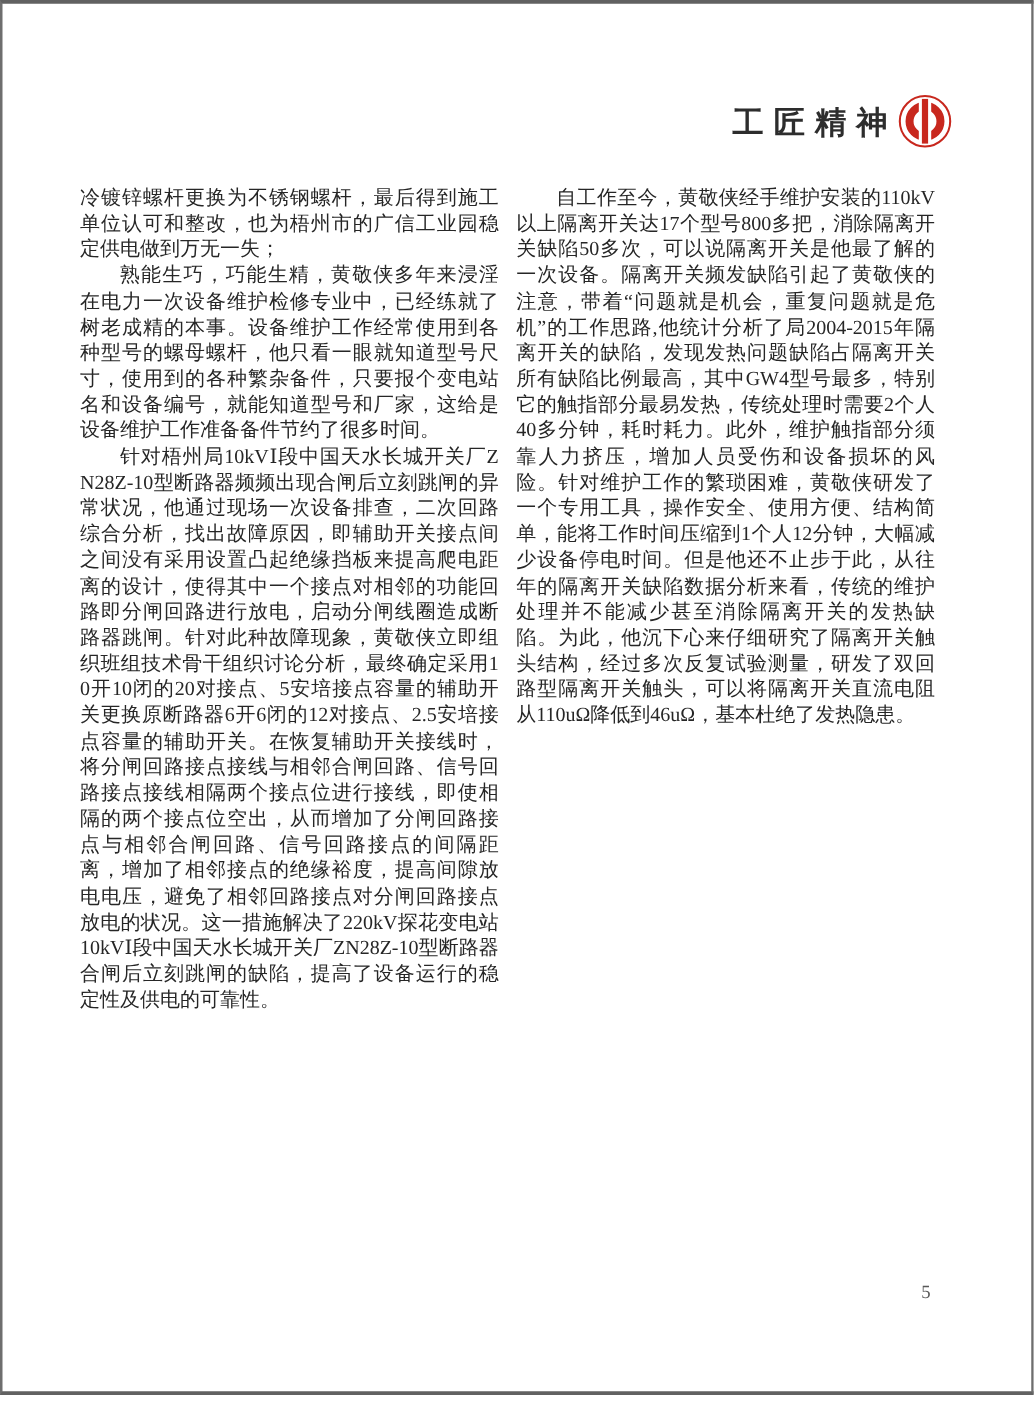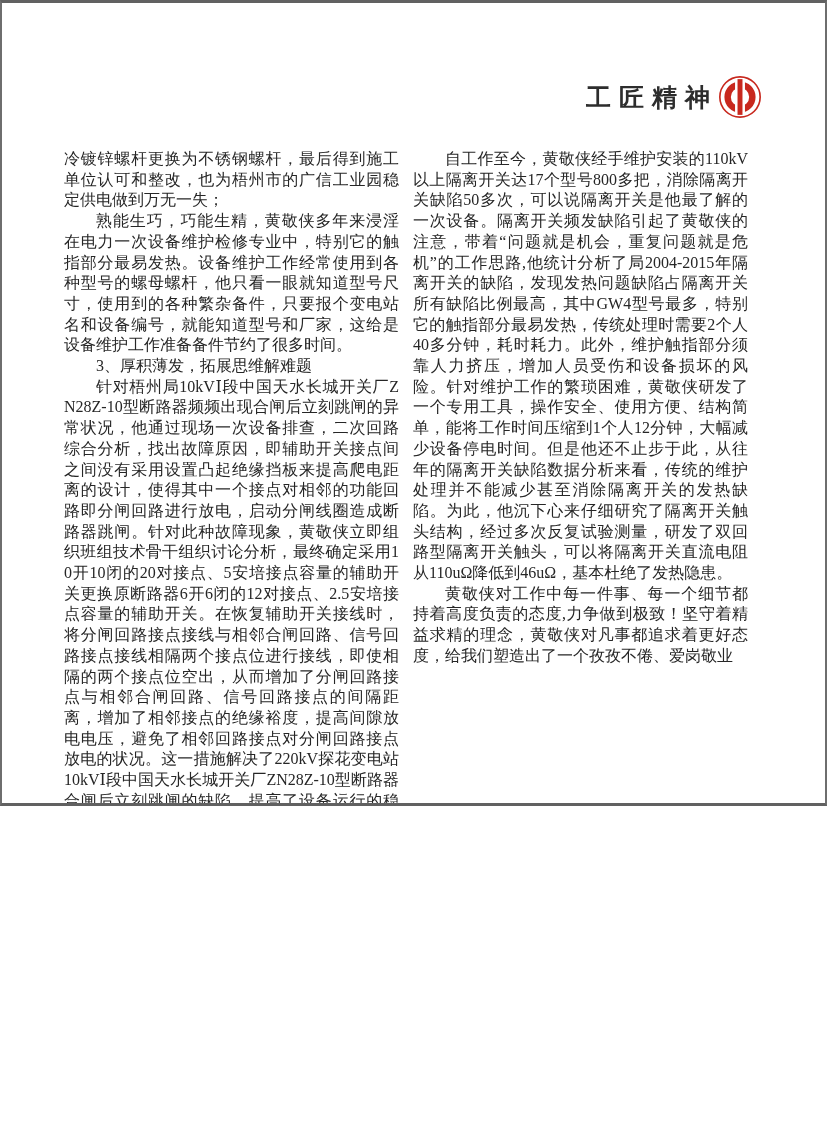--- a/index.html
+++ b/index.html
@@ -3,21 +3,21 @@
 <meta charset="utf-8">
 <style>
   html, body {
     margin: 0;
     padding: 0;
     background: #ffffff;
   }
   .page {
     position: relative;
     width: 827px;
-    height: 806px;
+    height: 1116px;
     box-sizing: border-box;
     background: #ffffff;
     border-top: 3px solid #616161;
     border-bottom: 3px solid #616161;
     border-left: 2px solid #6e6e6e;
     border-right: 2px solid #6e6e6e;
     overflow: hidden;
     font-family: "Liberation Serif", "DejaVu Serif", serif;
     color: #262626;
   }
@@ -87,27 +87,25 @@
         <rect x="21.3" y="4.5" width="5.4" height="39" fill="#c8281e"></rect>
         <circle cx="24" cy="24" r="22" fill="none" stroke-width="1.8" stroke="#c8281e"></circle>
       </svg>
     </span>
   </div>
 
   <div class="content">
 
     <div class="col">
       <p class="para noindent">冷镀锌螺杆更换为不锈钢螺杆，最后得到施工单位认可和整改，也为梧州市的广信工业园稳定供电做到万无一失；</p>
-      <p class="para">熟能生巧，巧能生精，黄敬侠多年来浸淫在电力一次设备维护检修专业中，特别它的触指部分最易发热。设备维护工作经常使用到各种型号的螺母螺杆，他只看一眼就知道型号尺寸，使用到的各种繁杂备件，只要报个变电站名和设备编号，就能知道型号和厂家，这给是设备维护工作准备备件节约了很多时间。</p>
-      <p class="para heading">3、厚积薄发，拓展思维解难题</p>
+      <p class="para">熟能生巧，巧能生精，黄敬侠多年来浸淫在电力一次设备维护检修专业中，已经练就了树老成精的本事。设备维护工作经常使用到各种型号的螺母螺杆，他只看一眼就知道型号尺寸，使用到的各种繁杂备件，只要报个变电站名和设备编号，就能知道型号和厂家，这给是设备维护工作准备备件节约了很多时间。</p>
       <p class="para">针对梧州局10kVⅠ段中国天水长城开关厂ZN28Z-10型断路器频频出现合闸后立刻跳闸的异常状况，他通过现场一次设备排查，二次回路综合分析，找出故障原因，即辅助开关接点间之间没有采用设置凸起绝缘挡板来提高爬电距离的设计，使得其中一个接点对相邻的功能回路即分闸回路进行放电，启动分闸线圈造成断路器跳闸。针对此种故障现象，黄敬侠立即组织班组技术骨干组织讨论分析，最终确定采用10开10闭的20对接点、5安培接点容量的辅助开关更换原断路器6开6闭的12对接点、2.5安培接点容量的辅助开关。在恢复辅助开关接线时，将分闸回路接点接线与相邻合闸回路、信号回路接点接线相隔两个接点位进行接线，即使相隔的两个接点位空出，从而增加了分闸回路接点与相邻合闸回路、信号回路接点的间隔距离，增加了相邻接点的绝缘裕度，提高间隙放电电压，避免了相邻回路接点对分闸回路接点放电的状况。这一措施解决了220kV探花变电站10kVⅠ段中国天水长城开关厂ZN28Z-10型断路器合闸后立刻跳闸的缺陷，提高了设备运行的稳定性及供电的可靠性。</p>
     </div>
 
     <div class="col">
       <p class="para">自工作至今，黄敬侠经手维护安装的110kV以上隔离开关达17个型号800多把，消除隔离开关缺陷50多次，可以说隔离开关是他最了解的一次设备。隔离开关频发缺陷引起了黄敬侠的注意，带着“问题就是机会，重复问题就是危机”的工作思路,他统计分析了局2004-2015年隔离开关的缺陷，发现发热问题缺陷占隔离开关所有缺陷比例最高，其中GW4型号最多，特别它的触指部分最易发热，传统处理时需要2个人40多分钟，耗时耗力。此外，维护触指部分须靠人力挤压，增加人员受伤和设备损坏的风险。针对维护工作的繁琐困难，黄敬侠研发了一个专用工具，操作安全、使用方便、结构简单，能将工作时间压缩到1个人12分钟，大幅减少设备停电时间。但是他还不止步于此，从往年的隔离开关缺陷数据分析来看，传统的维护处理并不能减少甚至消除隔离开关的发热缺陷。为此，他沉下心来仔细研究了隔离开关触头结构，经过多次反复试验测量，研发了双回路型隔离开关触头，可以将隔离开关直流电阻从110uΩ降低到46uΩ，基本杜绝了发热隐患。</p>
-      <p class="para">黄敬侠对工作中每一件事、每一个细节都持着高度负责的态度,力争做到极致！坚守着精益求精的理念，黄敬侠对凡事都追求着更好态度，给我们塑造出了一个孜孜不倦、爱岗敬业</p>
     </div>
 
   </div>
 
   <div class="page-number">5</div>
 
 </div>
 
 </body></html>

